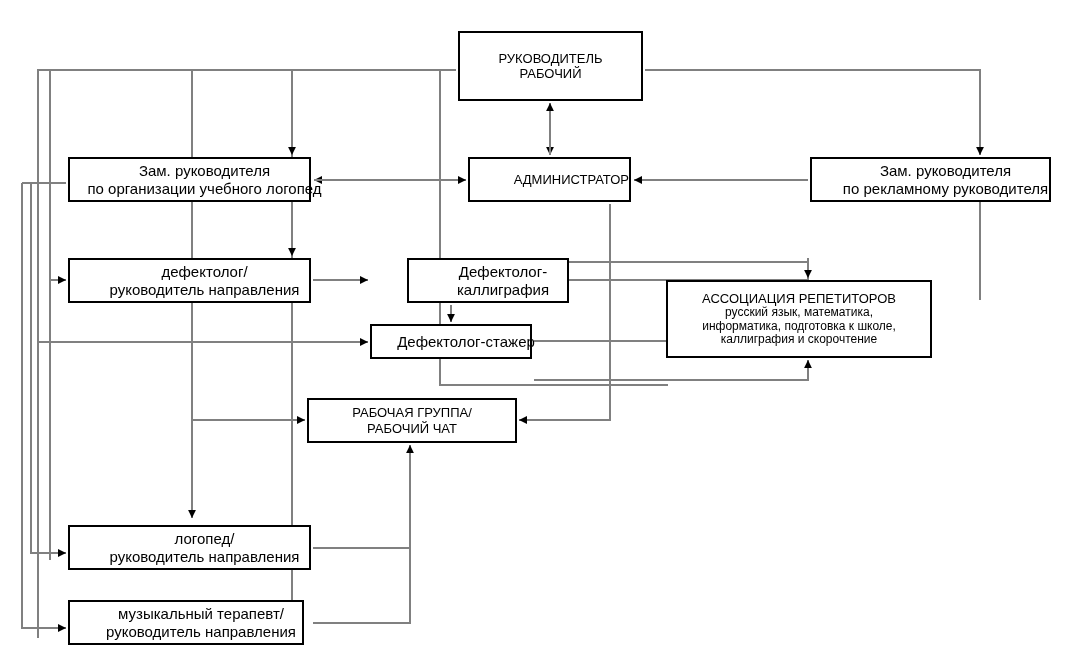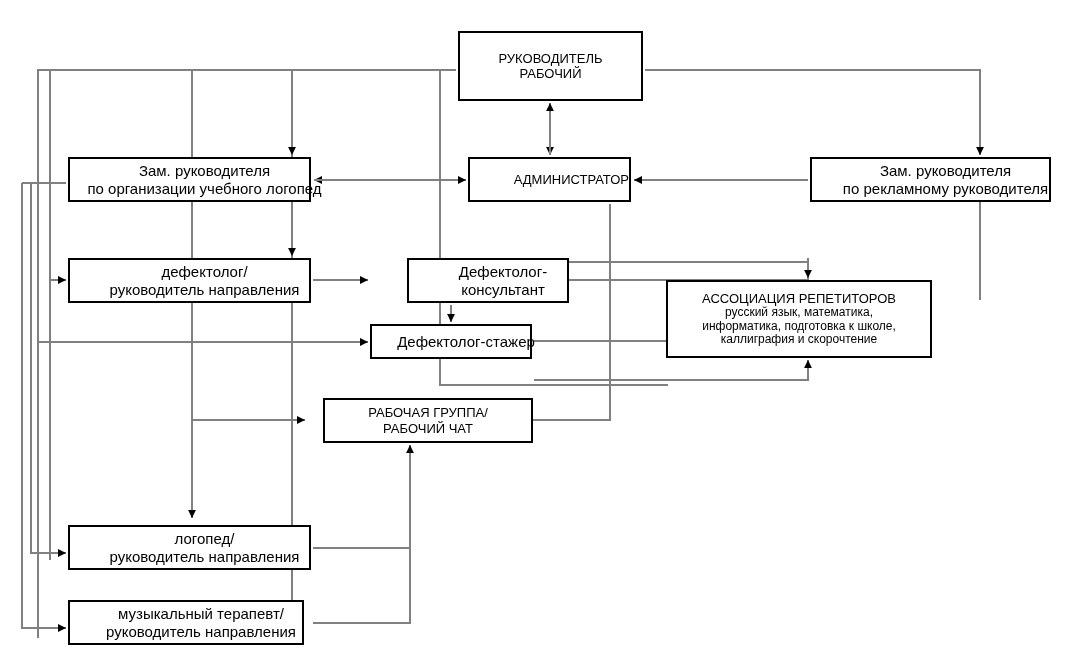--- a/index.html
+++ b/index.html
@@ -163,35 +163,35 @@
     <span class="ln">по рекламному руководителя</span>
   </div>
 
   <div class="node t12" style="left:68px; top:258px; width:243px; height:45px;">
     <span class="ln">дефектолог/</span>
     <span class="ln">руководитель направления</span>
   </div>
 
   <div class="node t12" style="left:370px; top:258px; width:162px; height:45px;margin-left:37px;">
     <span class="ln">Дефектолог-</span>
-    <span class="ln">консультант</span>
+    <span class="ln">каллиграфия</span>
   </div>
 
   <div class="node t12" style="left:370px; top:324px; width:162px; height:35px;">
     <span class="ln">Дефектолог-стажер</span>
   </div>
 
   <div class="node" style="left:666px; top:280px; width:266px; height:78px;">
     <span class="ln assoc-title">АССОЦИАЦИЯ РЕПЕТИТОРОВ</span>
     <span class="ln assoc-sub">русский язык, математика,</span>
     <span class="ln assoc-sub">информатика, подготовка к школе,</span>
     <span class="ln assoc-sub">каллиграфия и скорочтение</span>
   </div>
 
-  <div class="node t13" style="left:307px; top:398px; width:210px; height:45px;margin-left:16px;">
+  <div class="node t13" style="left:307px; top:398px; width:210px; height:45px;">
     <span class="ln">РАБОЧАЯ ГРУППА/</span>
     <span class="ln">РАБОЧИЙ ЧАТ</span>
   </div>
 
   <div class="node t12" style="left:68px; top:525px; width:243px; height:45px;">
     <span class="ln">логопед/</span>
     <span class="ln">руководитель направления</span>
   </div>
 
   <div class="node t12" style="left:68px; top:600px; width:236px; height:45px;">

